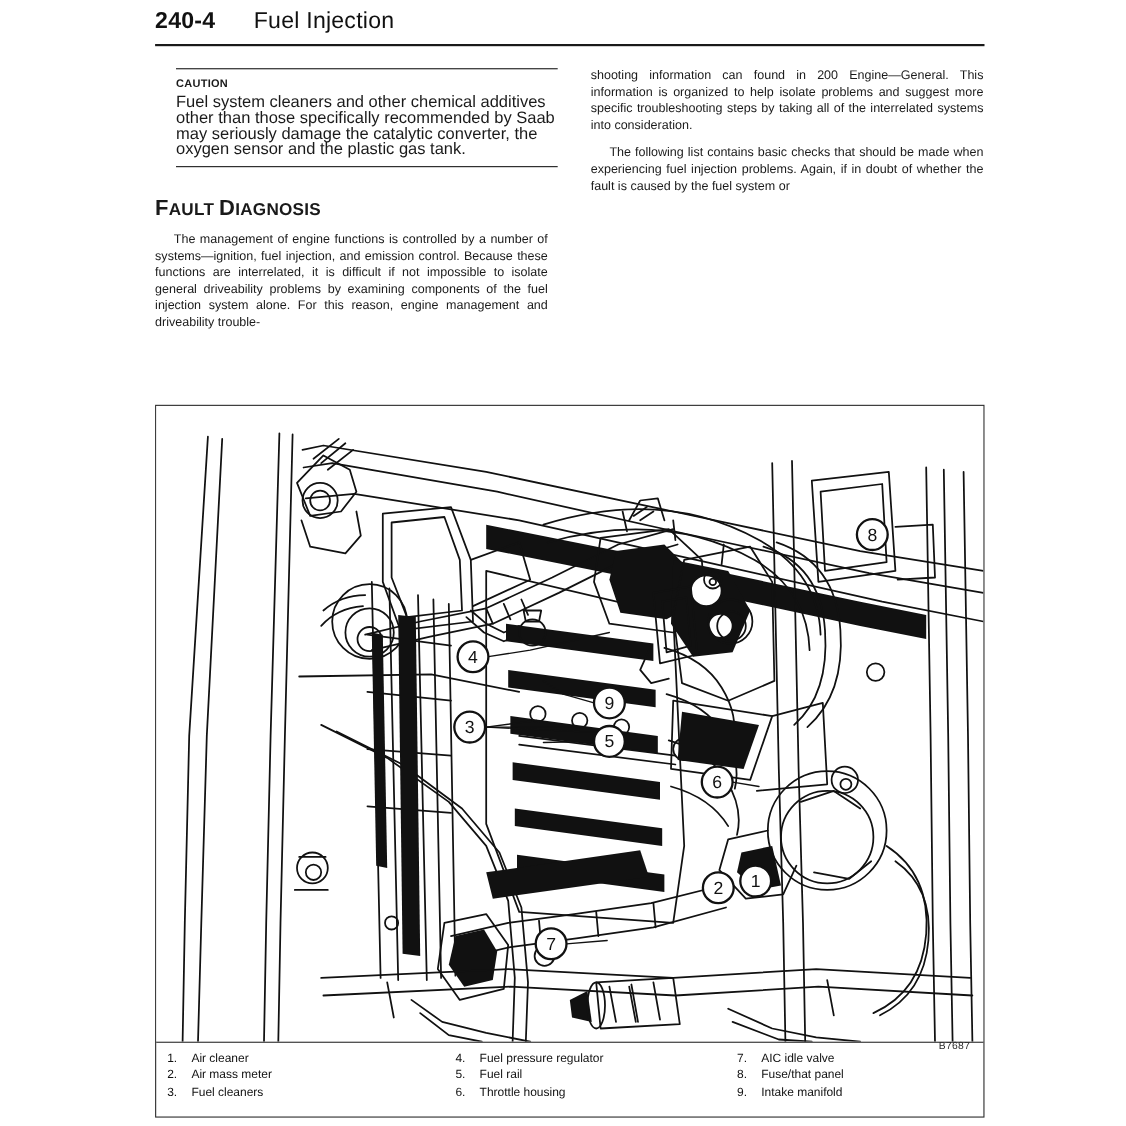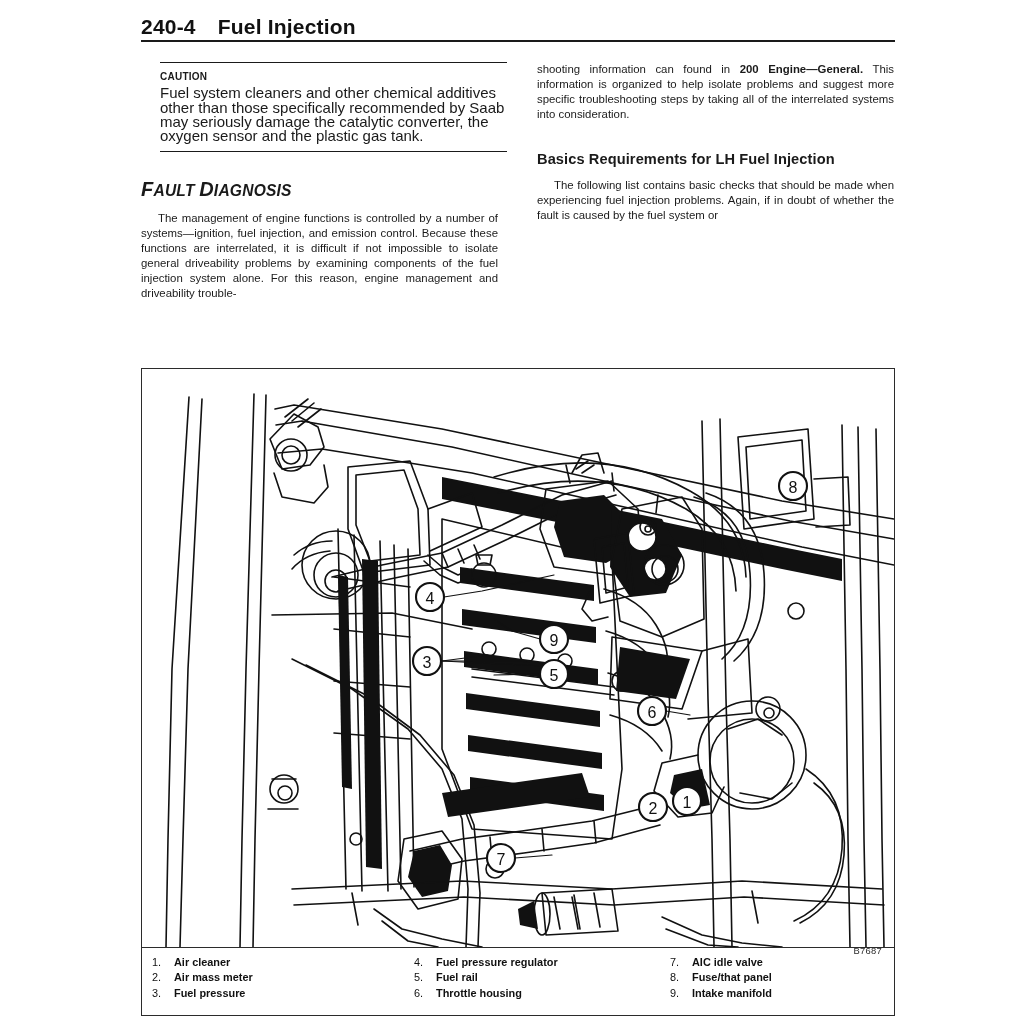--- a/index.html
+++ b/index.html
@@ -19,36 +19,36 @@
 
   
   #page-header {
     position: absolute;
     left: 141px;
     top: 8px;
     width: 754px;
     height: 34px;
     border-bottom: 2.5px solid #1a1a1a;
     display: flex;
-    align-items: flex-end;
     gap: 22px;
-    padding-bottom: 3px;
+    padding-bottom: 17px;
     box-sizing: border-box;
   }
   #page-header .folio {
     font-size: 21px;
     font-weight: bold;
     letter-spacing: 0.2px;
     line-height: 1;
   }
   #page-header .chapter {
     font-size: 21px;
-    font-weight: bold;
+    font-weight: normal;
     letter-spacing: 0.2px;
     line-height: 1;
+    margin-left: 13px;
   }
 
   
   .col {
     position: absolute;
     width: 357px;
     font-size: 11.4px;
     line-height: 15.1px;
     text-align: justify;
     color: #1a1a1a;
@@ -84,35 +84,34 @@
     text-align: left;
   }
 
   
   .h-major {
     font-size: 20px;
     font-weight: bold;
     margin: 27px 0 11px 0;
     letter-spacing: 0.2px;
     line-height: 1.05;
-    font-style: italic;
   }
   .h-major .cap { font-size: 20px; }
   .h-major .sc  { font-size: 15.6px; }
 
   .h-minor {
     font-size: 14.6px;
     font-weight: bold;
     margin: 29px 0 10px 0;
     letter-spacing: 0.1px;
     line-height: 1.15;
     text-align: left;
   }
 
-  b.inline-bold { font-weight: bold; }
+  b.inline-bold { font-weight: normal; }
 
   
   #figure-block {
     position: absolute;
     left: 141px;
     top: 368px;
     width: 754px;
     height: 648px;
     border: 1.4px solid #2b2b2b;
     box-sizing: border-box;
@@ -150,21 +149,21 @@
   .legend-item {
     display: flex;
     gap: 0;
     white-space: nowrap;
   }
   .legend-num {
     width: 22px;
     flex: none;
     text-align: left;
   }
-  .legend-label { flex: none; font-weight: bold; }
+  .legend-label { flex: none; }
 
   #figure-code {
     position: absolute;
     right: 12px;
     top: 576px;
     font-size: 9.4px;
     letter-spacing: 0.3px;
     color: #2b2b2b;
     text-align: right;
   }
@@ -204,21 +203,20 @@
   </div>
 
   <p class="para">The management of engine functions is controlled by a number of systems—ignition, fuel injection, and emission control. Because these functions are interrelated, it is difficult if not impossible to isolate general driveability problems by examining components of the fuel injection system alone. For this reason, engine management and driveability trouble-</p>
 </div>
 
 <div class="col" id="col-right">
 
   <p class="para noindent"><span>shooting information can found in </span><b class="inline-bold">200 Engine—General.</b><span> This information is organized to help isolate problems and suggest more specific troubleshooting steps by taking all of the interrelated systems into consideration.</span></p>
 
 
-  <div class="h-minor">Basics Requirements for LH Fuel Injection</div>
 
   <p class="para">The following list contains basic checks that should be made when experiencing fuel injection problems. Again, if in doubt of whether the fault is caused by the fuel system or</p>
 </div>
 
 <div id="figure-block">
 
   <div id="figure-art">
     <svg width="752" height="578" viewBox="0 0 752 578" xmlns="http://www.w3.org/2000/svg">
       <rect x="0" y="0" width="752" height="578" fill="#ffffff"></rect>
       <g stroke="#111111" fill="none" stroke-width="1.6" stroke-linecap="round" stroke-linejoin="round">
@@ -435,21 +433,21 @@
         <div class="legend-item">
           <span class="legend-num">1.</span>
           <span class="legend-label">Air cleaner</span>
         </div>
         <div class="legend-item">
           <span class="legend-num">2.</span>
           <span class="legend-label">Air mass meter</span>
         </div>
         <div class="legend-item">
           <span class="legend-num">3.</span>
-          <span class="legend-label">Fuel pressure</span>
+          <span class="legend-label">Fuel cleaners</span>
         </div>
       </div>
     <div class="legend-col" id="legend-col-1">
         <div class="legend-item">
           <span class="legend-num">4.</span>
           <span class="legend-label">Fuel pressure regulator</span>
         </div>
         <div class="legend-item">
           <span class="legend-num">5.</span>
           <span class="legend-label">Fuel rail</span>

